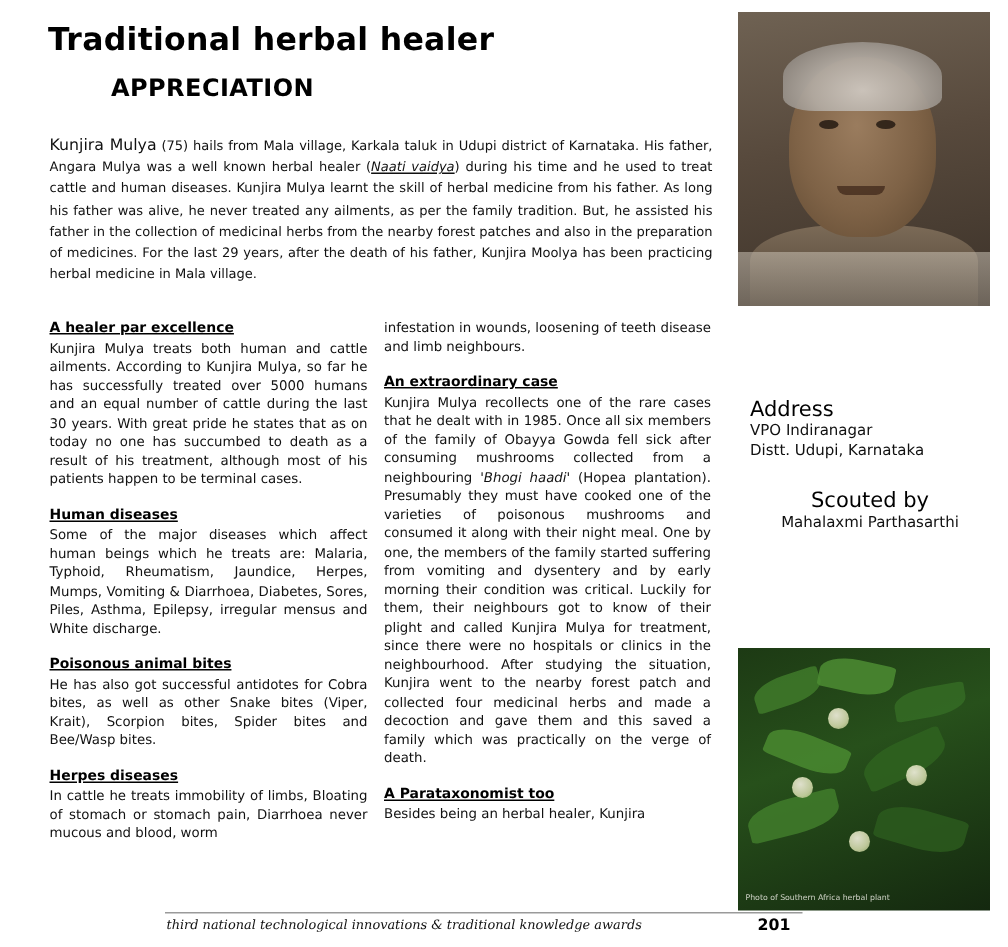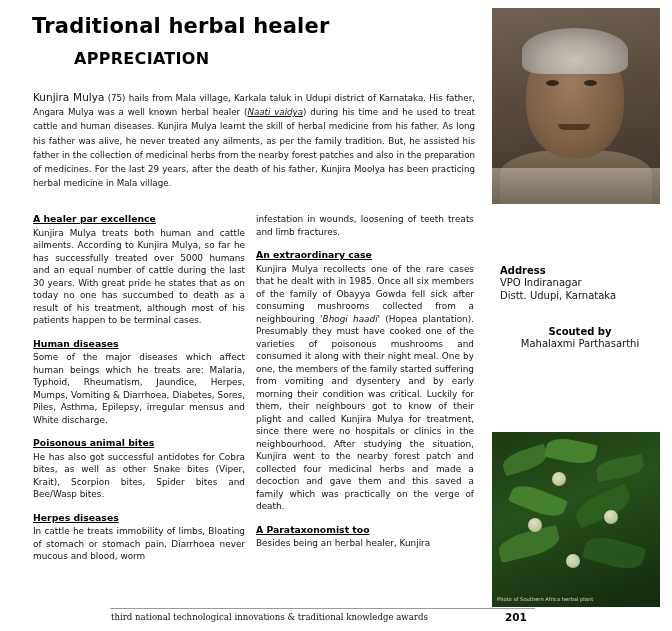--- a/index.html
+++ b/index.html
@@ -93,22 +93,22 @@
   }
   .body-text i { font-style: italic; }
 
   
   .rail {
     position: absolute;
     left: 500px;
     width: 160px;
   }
   .rail-head {
-    font-weight: bold;
-    font-size: 10px;
+    font-weight: normal;
+    font-size: 14px;
     color: #000;
     margin-bottom: 1px;
   }
   .rail-line {
     font-size: 10px;
     line-height: 12.5px;
     color: #111;
   }
   .addr-block { top: 265px; }
   .scout-block { top: 326px; text-align: center; }
@@ -227,20 +227,21 @@
     height: 1px;
     background: #9a9a9a;
   }
   .footer-text {
     position: absolute;
     left: 111px;
     top: 612px;
     font-family: "DejaVu Serif", serif;
     font-size: 8.6px;
     color: #111;
+    font-style: italic;
   }
   .footer-page {
     position: absolute;
     left: 505px;
     top: 611px;
     font-family: "DejaVu Sans", sans-serif;
     font-weight: bold;
     font-size: 10.5px;
     color: #000;
   }
@@ -265,21 +266,21 @@
     <p class="body-text">Some of the major diseases which affect human beings which he treats are: Malaria, Typhoid, Rheumatism, Jaundice, Herpes, Mumps, Vomiting &amp; Diarrhoea, Diabetes, Sores, Piles, Asthma, Epilepsy, irregular mensus and White discharge.</p>
 
     <div class="sec-head spaced">Poisonous animal bites</div>
     <p class="body-text">He has also got successful antidotes for Cobra bites, as well as other Snake bites (Viper, Krait), Scorpion bites, Spider bites and Bee/Wasp bites.</p>
 
     <div class="sec-head spaced">Herpes diseases</div>
     <p class="body-text">In cattle he treats immobility of limbs, Bloating of stomach or stomach pain, Diarrhoea never mucous and blood, worm</p>
   </div>
 
   <div class="col col-mid">
-    <p class="body-text">infestation in wounds, loosening of teeth treats and limb fractures.</p>
+    <p class="body-text">infestation in wounds, loosening of teeth disease and limb neighbours.</p>
 
     <div class="sec-head spaced">An extraordinary case</div>
     <p class="body-text"><span>Kunjira Mulya recollects one of the rare cases that he dealt with in 1985.  Once all six members of the family of Obayya Gowda fell sick after consuming mushrooms collected from a neighbouring '</span><i>Bhogi haadi'</i><span> (Hopea plantation). Presumably they must have cooked one of the varieties of poisonous mushrooms and consumed it along with their night meal.  One by one, the members of the family started suffering from vomiting and dysentery and by early morning their condition was critical.  Luckily for them, their neighbours got to know of their plight and called Kunjira Mulya for treatment, since there were no hospitals or clinics in the neighbourhood. After studying the situation, Kunjira went to the nearby forest patch and collected four medicinal herbs and made a decoction and gave them and this saved a family which was practically on the verge of death.</span></p>
 
     <div class="sec-head spaced">A Parataxonomist too</div>
     <p class="body-text">Besides being an herbal healer, Kunjira</p>
   </div>
 
   <div class="rail addr-block" style="top:265px">
     <div class="rail-head">Address</div>

